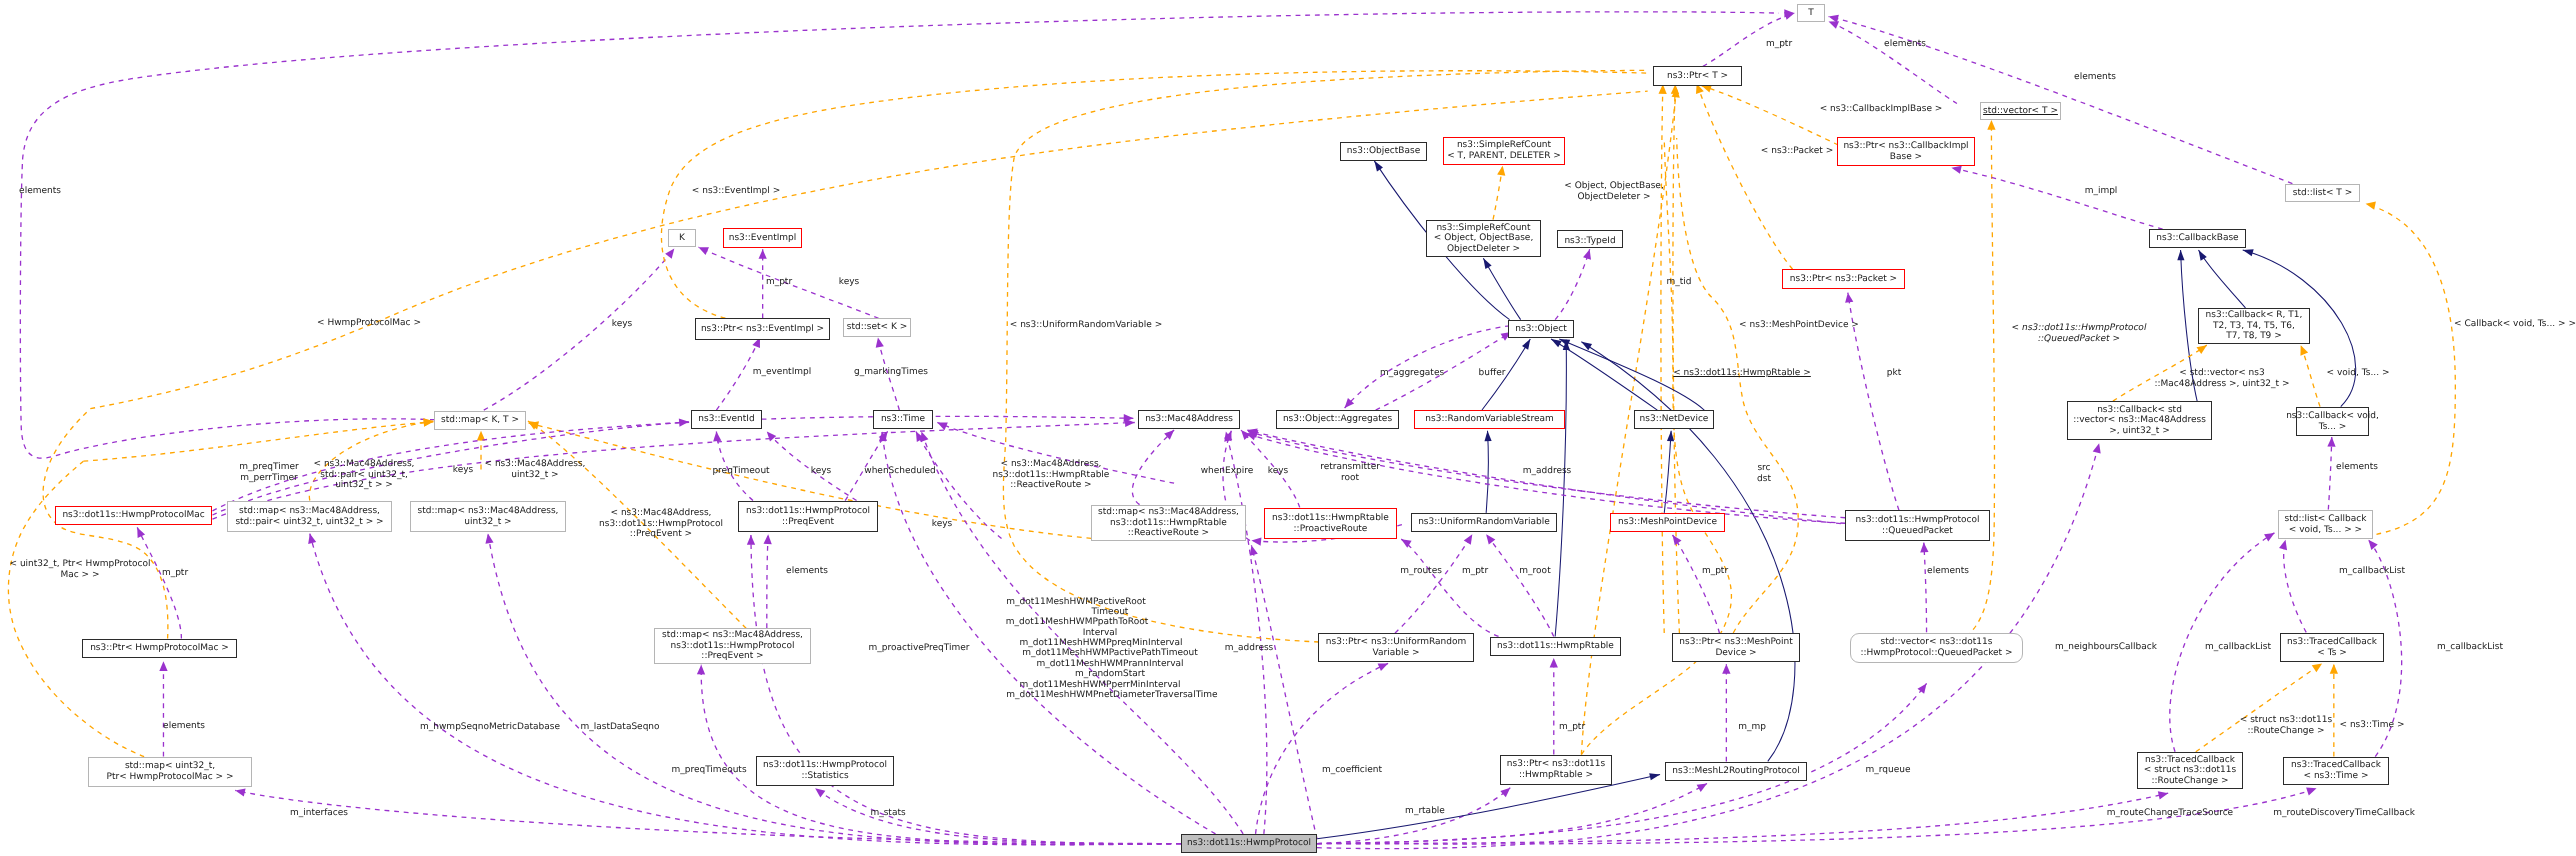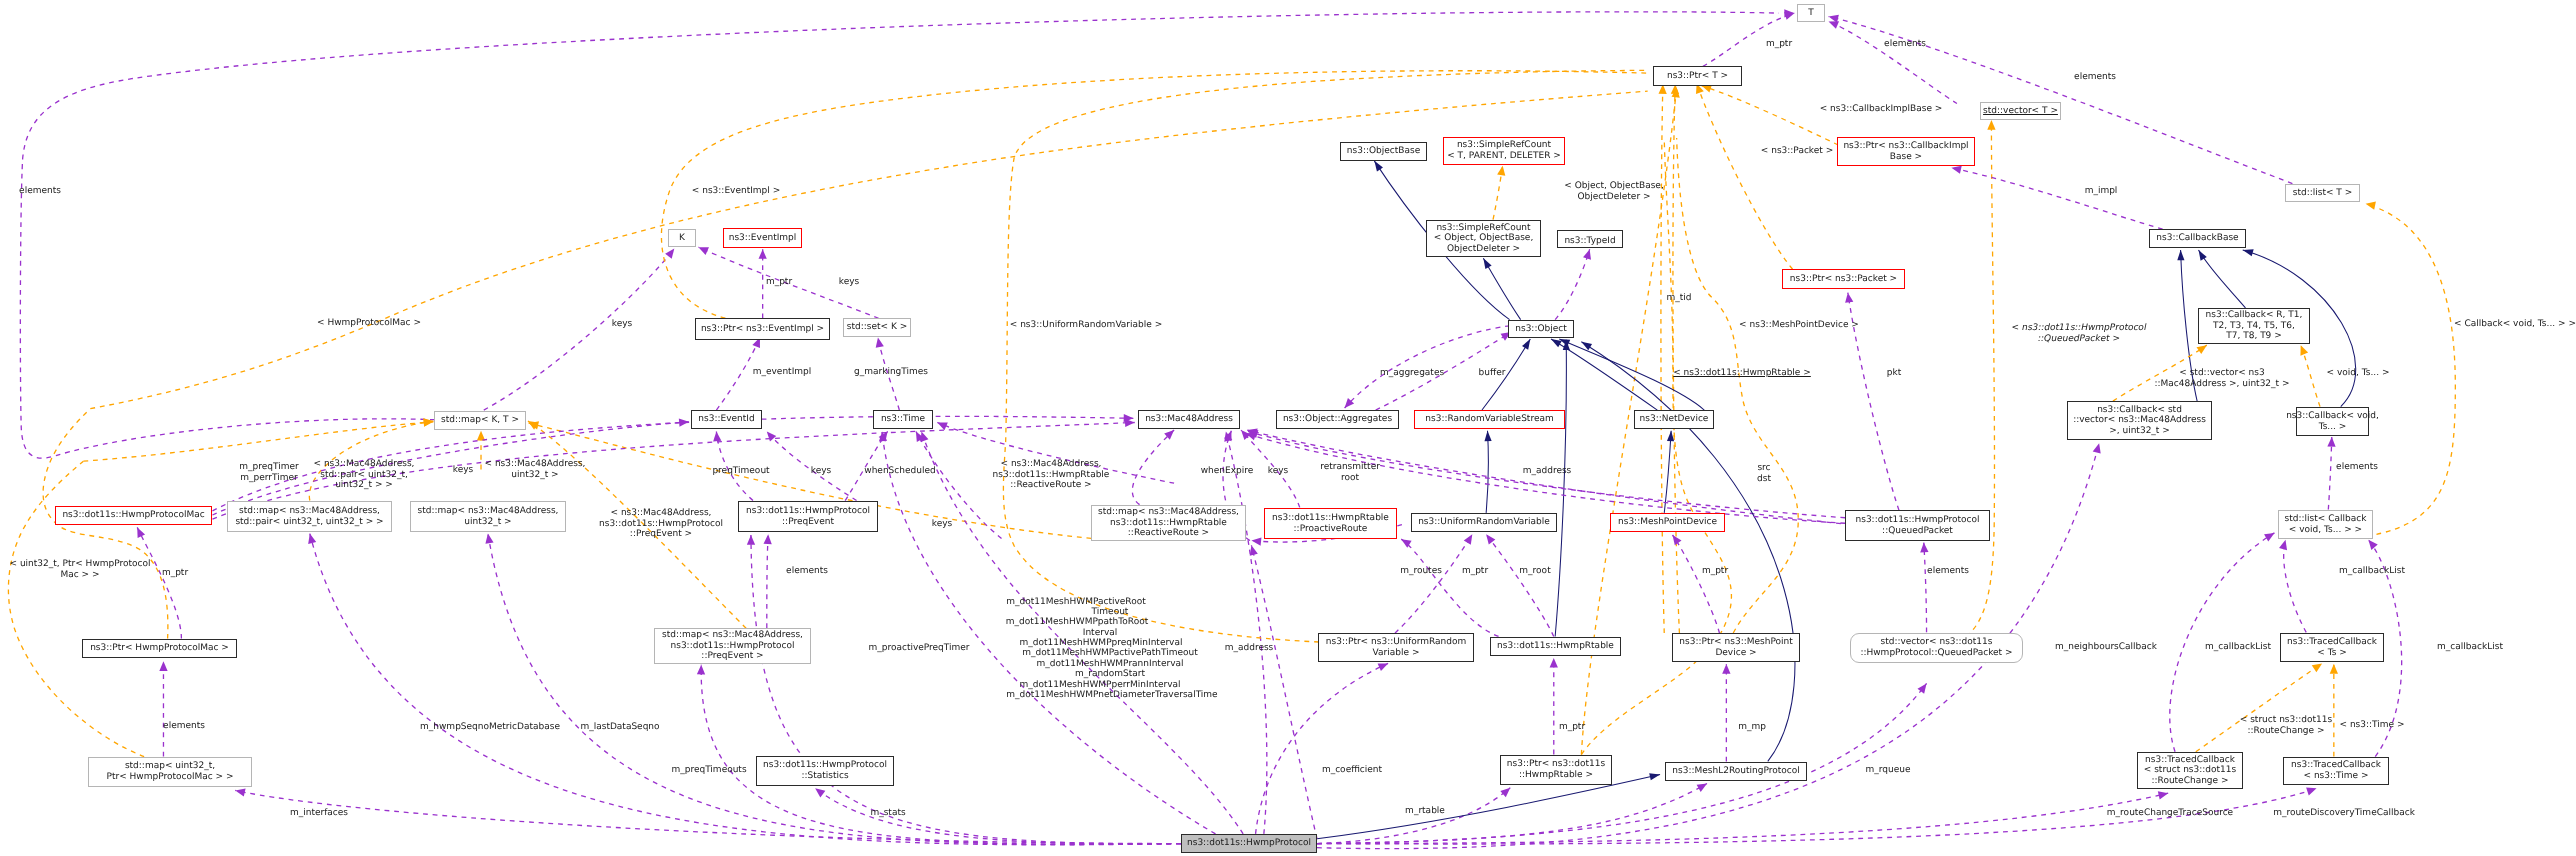--- a/index.html
+++ b/index.html
@@ -266,21 +266,21 @@
   <div id="labels">
       <div class="elabel" style="left: 40px; top: 186px;"><div>elements</div></div>
       <div class="elabel" style="left: 736px; top: 186px;"><div>&lt; ns3::EventImpl &gt;</div></div>
       <div class="elabel" style="left: 1779px; top: 39px;"><div>m_ptr</div></div>
       <div class="elabel" style="left: 1905px; top: 39px;"><div>elements</div></div>
       <div class="elabel" style="left: 2095px; top: 72px;"><div>elements</div></div>
       <div class="elabel" style="left: 1881px; top: 104px;"><div>&lt; ns3::CallbackImplBase &gt;</div></div>
       <div class="elabel" style="left: 1797px; top: 146px;"><div>&lt; ns3::Packet &gt;</div></div>
       <div class="elabel" style="left: 2101px; top: 186px;"><div>m_impl</div></div>
       <div class="elabel" style="left: 1614px; top: 181px;"><div>&lt; Object, ObjectBase,</div><div>ObjectDeleter &gt;</div></div>
-      <div class="elabel" style="left: 1679px; top: 293px;"><div>m_tid</div></div>
+      <div class="elabel" style="left: 1679px; top: 277px;"><div>m_tid</div></div>
       <div class="elabel" style="left: 369px; top: 318px;"><div>&lt; HwmpProtocolMac &gt;</div></div>
       <div class="elabel" style="left: 622px; top: 319px;"><div>keys</div></div>
       <div class="elabel" style="left: 1086px; top: 320px;"><div>&lt; ns3::UniformRandomVariable &gt;</div></div>
       <div class="elabel" style="left: 779px; top: 277px;"><div>m_ptr</div></div>
       <div class="elabel" style="left: 849px; top: 277px;"><div>keys</div></div>
       <div class="elabel" style="left: 782px; top: 367px;"><div>m_eventImpl</div></div>
       <div class="elabel" style="left: 891px; top: 367px;"><div>g_markingTimes</div></div>
       <div class="elabel" style="left: 1412px; top: 368px;"><div>m_aggregates</div></div>
       <div class="elabel" style="left: 1492px; top: 368px;"><div>buffer</div></div>
       <div class="elabel" style="left: 1742px; top: 368px; text-decoration: underline;"><div>&lt; ns3::dot11s::HwmpRtable &gt;</div></div>

